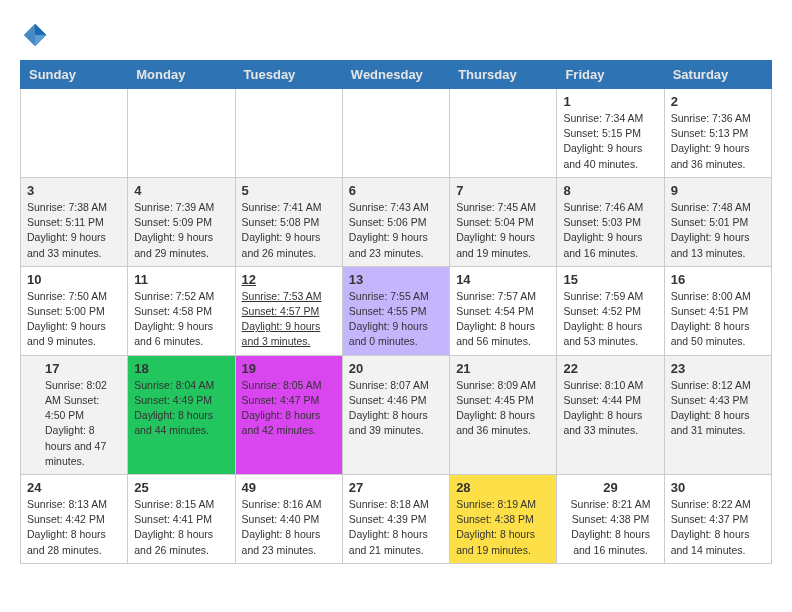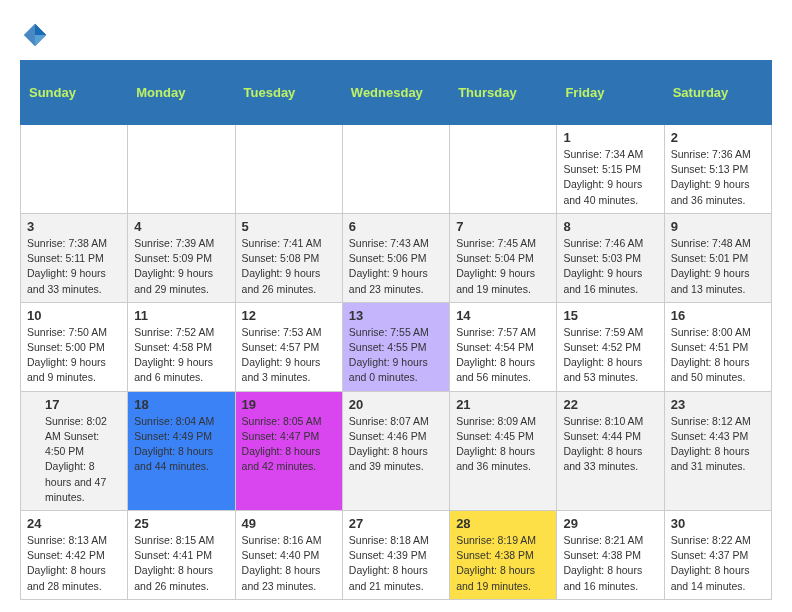--- a/index.html
+++ b/index.html
@@ -44,23 +44,23 @@
       font-size: 16px;
       color: #555;
     }
     .calendar {
       width: 100%;
       border-collapse: collapse;
       border: 1px solid #ccc;
     }
     .calendar th {
       background-color: #2e74b5;
-      color: #bef264;
+      color: #e5e5e5;
       text-align: left;
-      padding: 24px 8px;
+      padding: 6px 8px;
       font-size: 13px;
       border: 1px solid #2e74b5;
     }
     .calendar td {
       vertical-align: top;
       padding: 5px 6px;
       border: 1px solid #ccc;
       width: 14.28%;
       min-height: 80px;
       font-size: 11px;
@@ -191,21 +191,21 @@
           <div class="day-info">Sunrise: 7:50 AM
 Sunset: 5:00 PM
 Daylight: 9 hours and 9 minutes.</div>
         </td>
         <td style="background-color: rgb(255, 255, 255);">
           <span class="day-number">11</span>
           <div class="day-info">Sunrise: 7:52 AM
 Sunset: 4:58 PM
 Daylight: 9 hours and 6 minutes.</div>
         </td>
-        <td style="background-color: rgb(255, 255, 255);">
+        <td style="background-color: rgb(255, 255, 255); text-decoration: underline;">
           <span class="day-number">12</span>
           <div class="day-info">Sunrise: 7:53 AM
 Sunset: 4:57 PM
 Daylight: 9 hours and 3 minutes.</div>
         </td>
         <td style="background-color: #c4b5fd;">
           <span class="day-number">13</span>
           <div class="day-info">Sunrise: 7:55 AM
 Sunset: 4:55 PM
 Daylight: 9 hours and 0 minutes.</div>
@@ -229,21 +229,21 @@
 Daylight: 8 hours and 50 minutes.</div>
         </td>
       </tr>
       <tr>
         <td style="background-color: rgb(242, 242, 242); padding-left: 24px;">
           <span class="day-number">17</span>
           <div class="day-info">Sunrise: 8:02 AM
 Sunset: 4:50 PM
 Daylight: 8 hours and 47 minutes.</div>
         </td>
-        <td style="background-color: #3b82f6;">
+        <td style="background-color: #22c55e;">
           <span class="day-number">18</span>
           <div class="day-info">Sunrise: 8:04 AM
 Sunset: 4:49 PM
 Daylight: 8 hours and 44 minutes.</div>
         </td>
         <td style="background-color: #d946ef;">
           <span class="day-number">19</span>
           <div class="day-info">Sunrise: 8:05 AM
 Sunset: 4:47 PM
 Daylight: 8 hours and 42 minutes.</div>
@@ -297,21 +297,21 @@
           <div class="day-info">Sunrise: 8:18 AM
 Sunset: 4:39 PM
 Daylight: 8 hours and 21 minutes.</div>
         </td>
         <td style="background-color: #fde047; margin-left: 48px;">
           <span class="day-number">28</span>
           <div class="day-info">Sunrise: 8:19 AM
 Sunset: 4:38 PM
 Daylight: 8 hours and 19 minutes.</div>
         </td>
-        <td style="background-color: rgb(255, 255, 255);">
+        <td style="background-color: rgb(255, 255, 255); text-align: center;">
           <span class="day-number">29</span>
           <div class="day-info">Sunrise: 8:21 AM
 Sunset: 4:38 PM
 Daylight: 8 hours and 16 minutes.</div>
         </td>
         <td style="background-color: rgb(255, 255, 255);">
           <span class="day-number">30</span>
           <div class="day-info">Sunrise: 8:22 AM
 Sunset: 4:37 PM
 Daylight: 8 hours and 14 minutes.</div>

